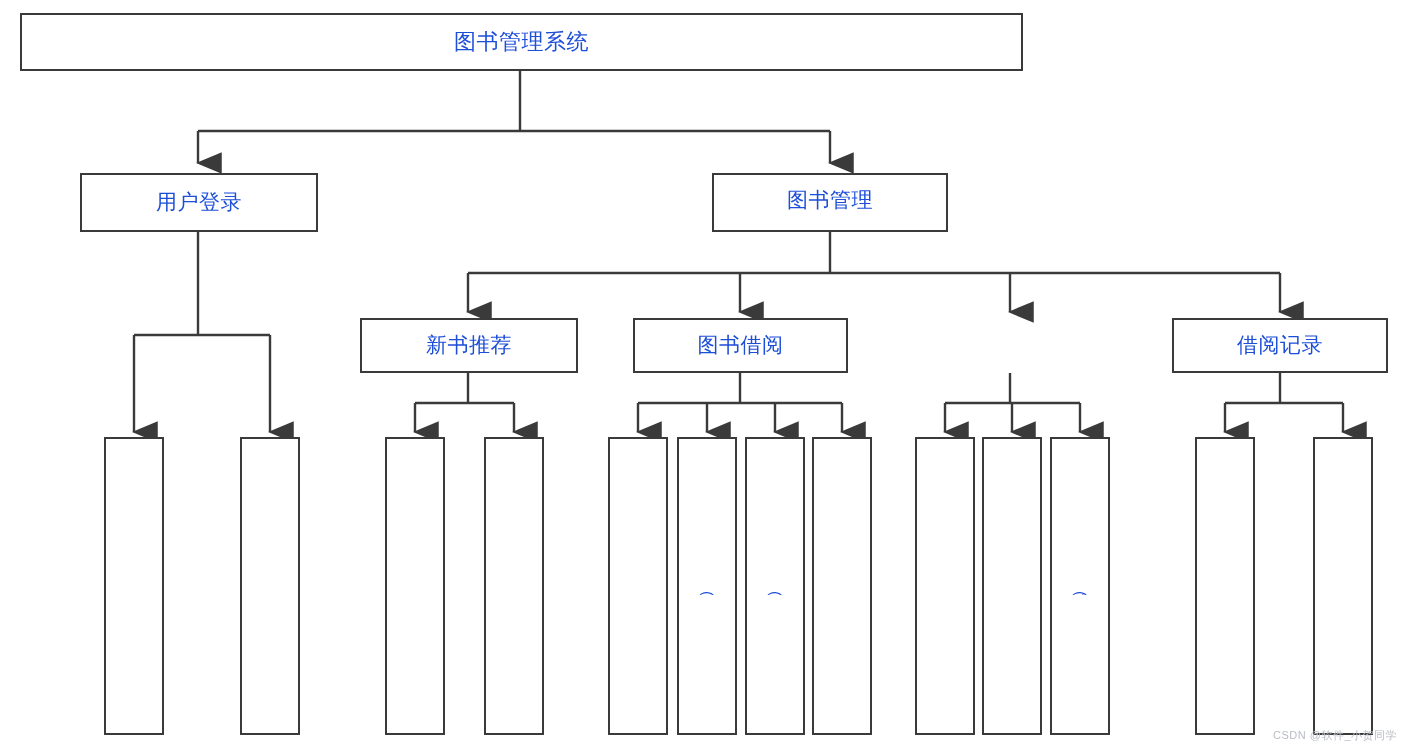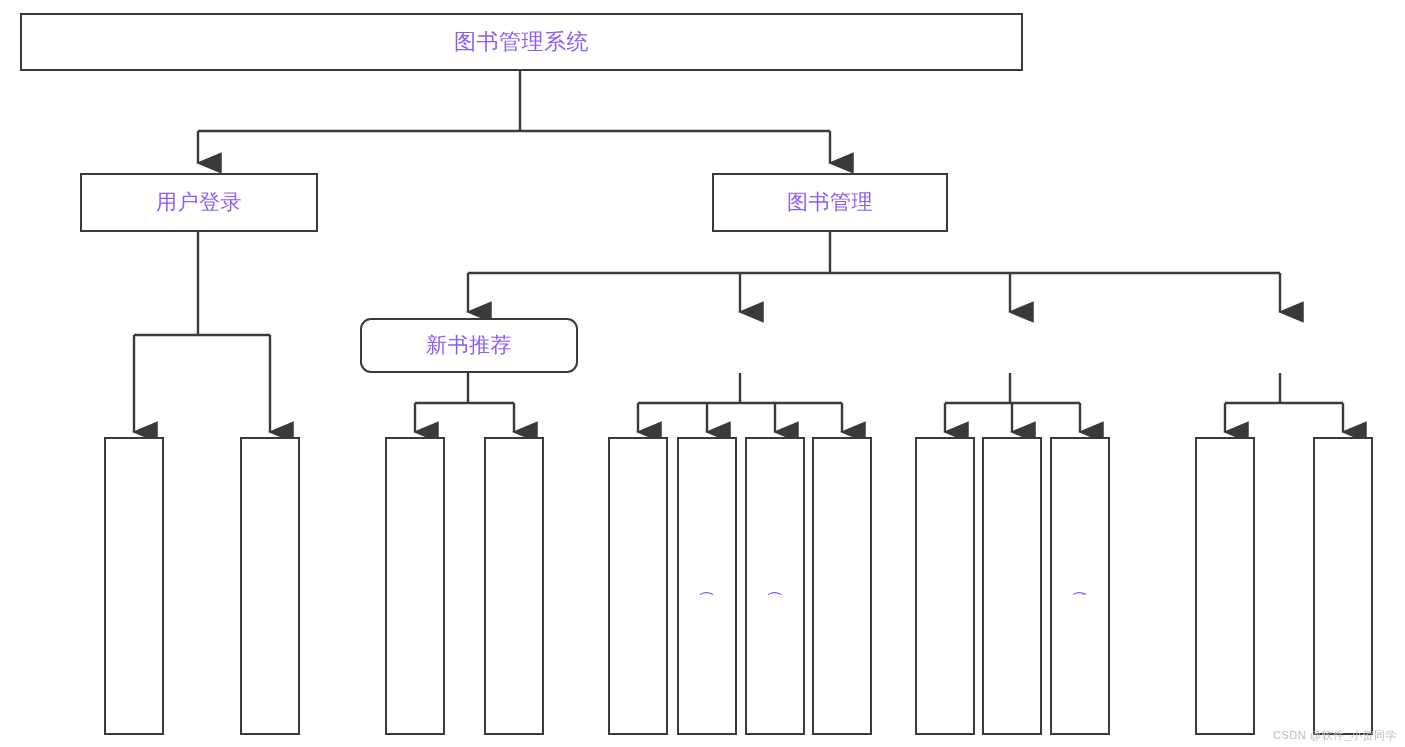--- a/index.html
+++ b/index.html
@@ -25,21 +25,21 @@
     pointer-events: none;
   }
   .node {
     position: absolute;
     box-sizing: border-box;
     background: #ffffff;
     border: 2px solid #3a3a3a;
     display: flex;
     align-items: center;
     justify-content: center;
-    color: #8b5cf6;
+    color: #1d4ed8;
   }
   .node.horiz .label {
     font-size: 21px;
     line-height: 1.15;
     letter-spacing: 0.5px;
     white-space: nowrap;
   }
   .node.root .label {
     font-size: 22px;
   }
@@ -126,26 +126,32 @@
     </g>
   </svg>
 
   <div class="node horiz root" style="left:20px; top:13px; width:1003px; height:58px;">
     <span class="label">图书管理系统</span>
   </div>
 
   <div class="node horiz" style="left:80px; top:173px; width:238px; height:59px;">
     <span class="label">用户登录</span>
   </div>
-  <div class="node horiz" style="left:712px; top:173px; width:236px; height:59px;">
+  <div class="node horiz" style="left:712px; top:173px; width:236px; height:59px;font-family:Liberation Mono, monospace;">
     <span class="label">图书管理</span>
   </div>
 
-  <div class="node horiz" style="left:360px; top:318px; width:218px; height:55px;border-radius:11px;">
+  <div class="node horiz" style="left:360px; top:318px; width:218px; height:55px;">
     <span class="label">新书推荐</span>
+  </div>
+  <div class="node horiz" style="left:633px; top:318px; width:215px; height:55px;">
+    <span class="label">图书借阅</span>
+  </div>
+  <div class="node horiz" style="left:1172px; top:318px; width:216px; height:55px;">
+    <span class="label">借阅记录</span>
   </div>
 
   <div class="node vert" style="left:104px; top:437px; width:60px; height:298px;">
     <span class="label">用户登录</span>
   </div>
   <div class="node vert" style="left:240px; top:437px; width:60px; height:298px;">
     <span class="label">注销登录</span>
   </div>
 
   <div class="node vert" style="left:385px; top:437px; width:60px; height:298px;">

